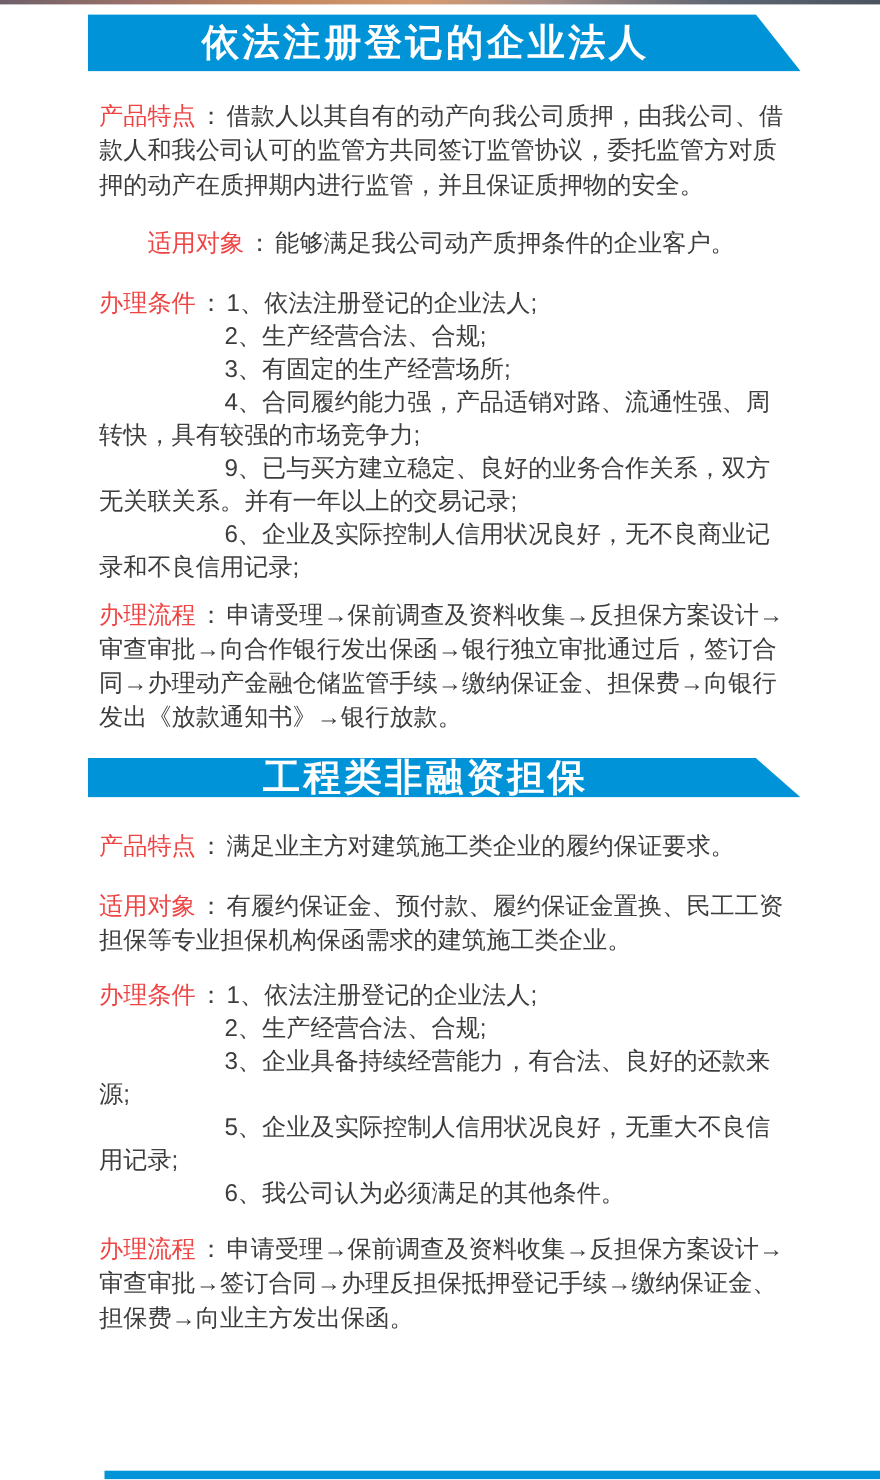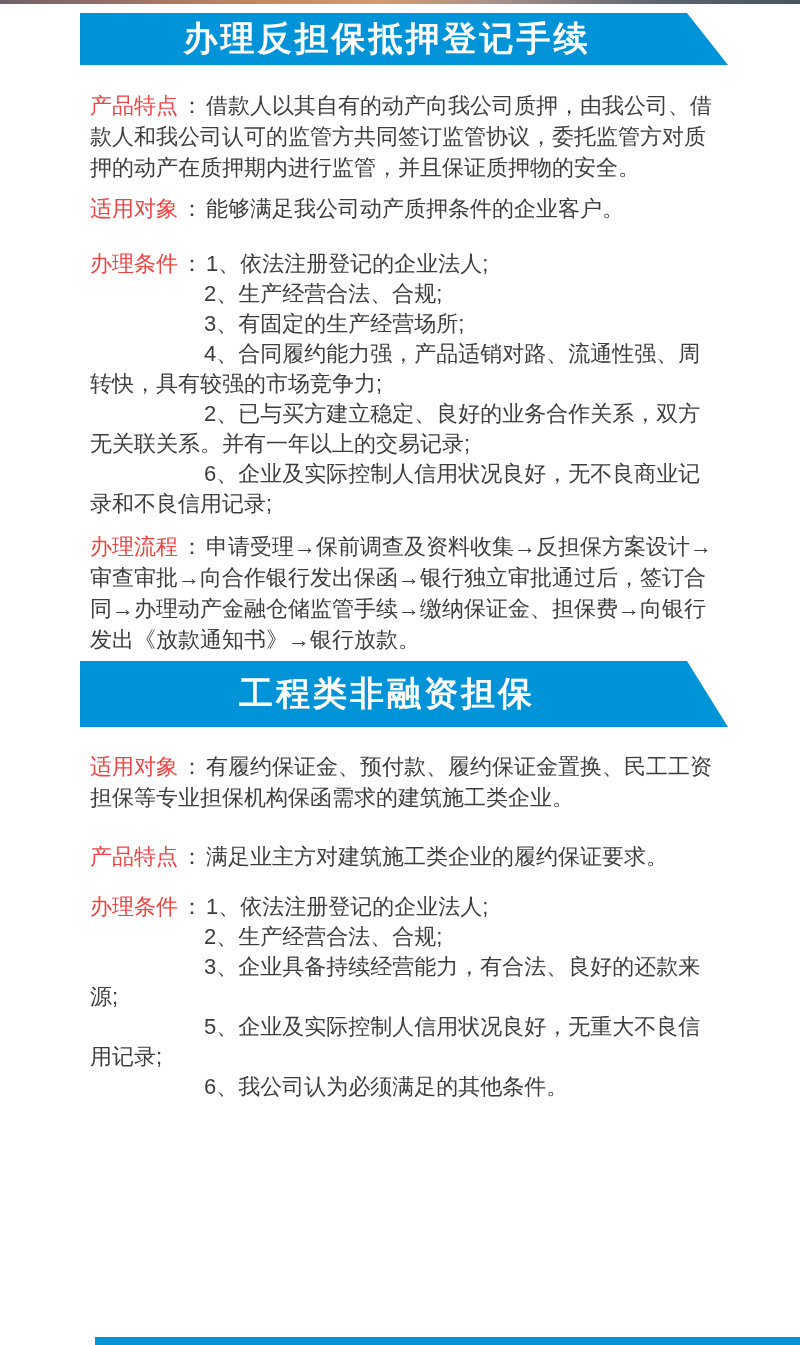--- a/index.html
+++ b/index.html
@@ -18,34 +18,34 @@
   }
 
   
   .banner{
     margin-left:80px;width:648px;height:52px;
     background:#0093d8;
     clip-path:polygon(0 0,607px 0,648px 100%,0 100%);
     display:flex;align-items:center;justify-content:center;
   }
   .banner-1{margin-top:9px;}
-  .banner-2{margin-top:6px;height:66px;}
+  .banner-2{margin-top:22px;height:36px;}
   .banner-text{
     color:#ffffff;font-size:34px;font-weight:bold;
     letter-spacing:3px;padding-right:34px;white-space:nowrap;
   }
 
   
   .content{margin-left:90px;width:622px;color:#3d3d3d;font-size:22px;}
   .para{line-height:31px;margin:0;word-break:break-all;overflow-wrap:anywhere;}
   .lbl{color:#ef4444;}
   .colon{color:#3d3d3d;padding:0 3px;}
 
   .mt-p1a{margin-top:25px;}
-  .mt-p2a{margin-top:10px;}
+  .mt-p2a{margin-top:22px;text-align:center;}
   .mt-l1 {margin-top:25px;}
   .mt-f1 {margin-top:12px;}
   .mt-p1b{margin-top:28px;}
   .mt-p2b{margin-top:24px;}
   .mt-l2 {margin-top:20px;}
   .mt-f2 {margin-top:20px;}
 
   .cond{line-height:30px;}
   .cond-item{line-height:30px;text-indent:114px;word-break:break-all;overflow-wrap:anywhere;}
 
@@ -56,58 +56,59 @@
   }
 </style>
 </head>
 <body>
 
 <div class="page">
 
   <div class="top-strip"></div>
 
   <div class="banner banner-1">
-    <span class="banner-text">办理反担保抵押登记手续</span>
+    <span class="banner-text">依法注册登记的企业法人</span>
   </div>
 
   <div class="content">
 
     <p class="para mt-p1a"><span class="lbl">产品特点</span><span class="colon">：</span><span>借款人以其自有的动产向我公司质押，由我公司、借款人和我公司认可的监管方共同签订监管协议，委托监管方对质押的动产在质押期内进行监管，并且保证质押物的安全。</span></p>
 
     <p class="para mt-p2a"><span class="lbl">适用对象</span><span class="colon">：</span><span>能够满足我公司动产质押条件的企业客户。</span></p>
 
     <div class="mt-l1">
       <div class="para cond"><span class="lbl">办理条件</span><span class="colon">：</span><span>1、依法注册登记的企业法人;</span></div>
       <div class="cond-item">2、生产经营合法、合规;</div>
       <div class="cond-item">3、有固定的生产经营场所;</div>
       <div class="cond-item">4、合同履约能力强，产品适销对路、流通性强、周转快，具有较强的市场竞争力;</div>
-      <div class="cond-item">2、已与买方建立稳定、良好的业务合作关系，双方无关联关系。并有一年以上的交易记录;</div>
+      <div class="cond-item">9、已与买方建立稳定、良好的业务合作关系，双方无关联关系。并有一年以上的交易记录;</div>
       <div class="cond-item">6、企业及实际控制人信用状况良好，无不良商业记录和不良信用记录;</div>
     </div>
 
     <p class="para mt-f1"><span class="lbl">办理流程</span><span class="colon">：</span><span>申请受理→保前调查及资料收集→反担保方案设计→审查审批→向合作银行发出保函→银行独立审批通过后，签订合同→办理动产金融仓储监管手续→缴纳保证金、担保费→向银行发出《放款通知书》→银行放款。</span></p>
 
   </div>
 
   <div class="banner banner-2">
     <span class="banner-text">工程类非融资担保</span>
   </div>
 
   <div class="content">
 
+    <p class="para mt-p1b"><span class="lbl">产品特点</span><span class="colon">：</span><span>满足业主方对建筑施工类企业的履约保证要求。</span></p>
+
     <p class="para mt-p2b"><span class="lbl">适用对象</span><span class="colon">：</span><span>有履约保证金、预付款、履约保证金置换、民工工资担保等专业担保机构保函需求的建筑施工类企业。</span></p>
-
-    <p class="para mt-p1b"><span class="lbl">产品特点</span><span class="colon">：</span><span>满足业主方对建筑施工类企业的履约保证要求。</span></p>
 
     <div class="mt-l2">
       <div class="para cond"><span class="lbl">办理条件</span><span class="colon">：</span><span>1、依法注册登记的企业法人;</span></div>
       <div class="cond-item">2、生产经营合法、合规;</div>
       <div class="cond-item">3、企业具备持续经营能力，有合法、良好的还款来源;</div>
       <div class="cond-item">5、企业及实际控制人信用状况良好，无重大不良信用记录;</div>
       <div class="cond-item">6、我公司认为必须满足的其他条件。</div>
     </div>
 
+    <p class="para mt-f2"><span class="lbl">办理流程</span><span class="colon">：</span><span>申请受理→保前调查及资料收集→反担保方案设计→审查审批→签订合同→办理反担保抵押登记手续→缴纳保证金、担保费→向业主方发出保函。</span></p>
 
   </div>
 
   <div class="bottom-bar"></div>
 
 </div>
 
 </body></html>

